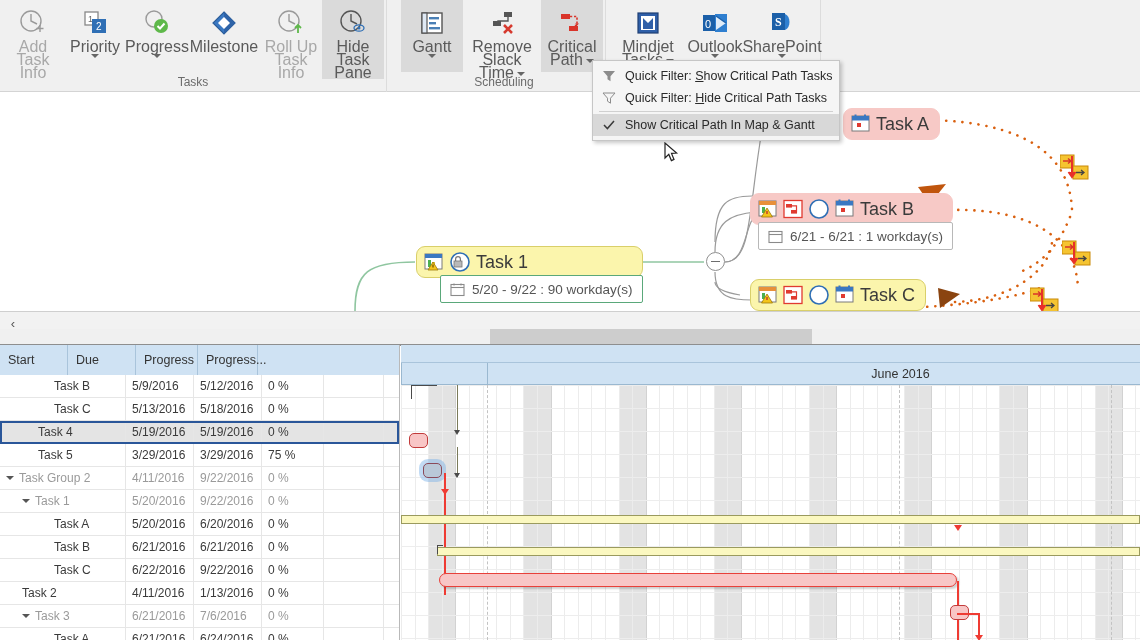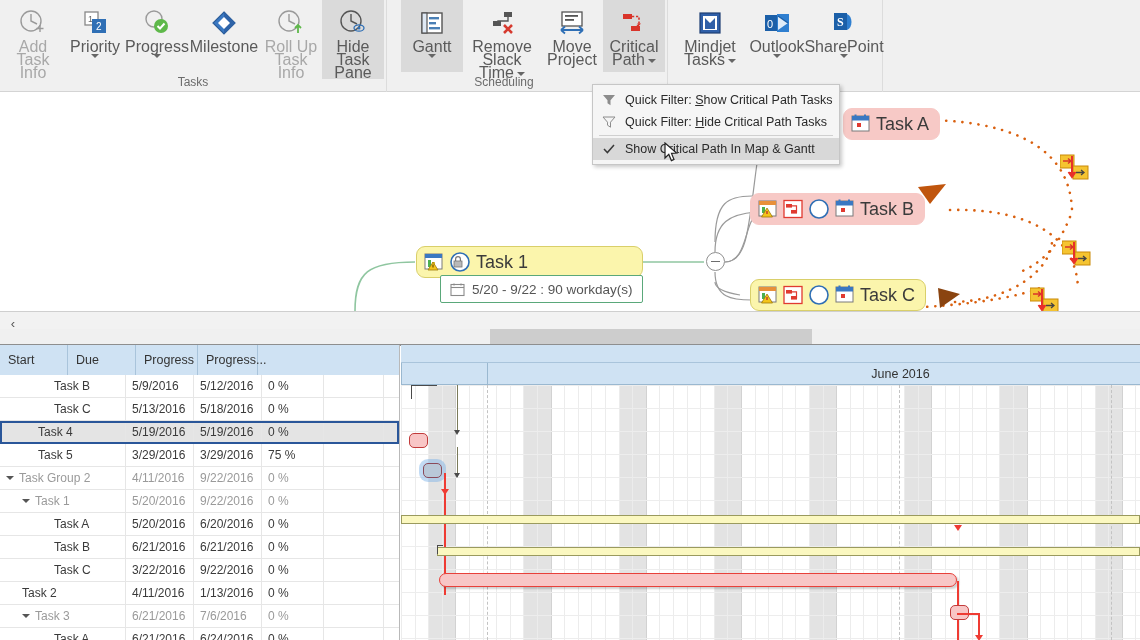--- a/index.html
+++ b/index.html
@@ -40,21 +40,21 @@
     color: #5a5a5a; padding: 0 2px;
   }
   .rib-btn.dim .tx { color: #a8a8a8; }
   .caret { display: block; margin: 1px auto 0; width: 0; height: 0;
     border-left: 4px solid transparent; border-right: 4px solid transparent;
     border-top: 4px solid #666; }
   .caret.inline { display: inline-block; vertical-align: middle; margin-left: 3px; }
 
   
   .menu {
-    position: absolute; left: 592px; top: 84px; width: 248px;
+    position: absolute; left: 592px; top: 60px; width: 248px;
     background: #f5f5f5; border: 1px solid #c6c6c6;
     box-shadow: 2px 2px 4px rgba(0,0,0,.22); z-index: 60;
   }
   .menu-item { display: flex; align-items: center; height: 22px; font-size: 12.5px; color: #2a2a2a; }
   .menu-item.hl { background: #d8d8d8; }
   .menu-ic { width: 32px; display: flex; align-items: center; justify-content: center; }
   .menu-sep { height: 1px; background: #d0d0d0; margin: 2px 6px; }
   .menu-tx u { text-decoration: underline; }
 
   
@@ -256,32 +256,20 @@
                   <rect x="17" y="4" width="8" height="5" fill="#555"></rect>
                   <path d="M21 9 v4 h-10 v4" fill="none" stroke="#555" stroke-width="1.4"></path>
                   <rect x="6" y="13" width="8" height="5" fill="#555"></rect>
                   <path d="M17 17 l8 8 M25 17 l-8 8" stroke="#d63a2f" stroke-width="2.6"></path>
                 </svg>
             </span>
             <span class="tx">Remove</span>
             <span class="tx"><span>Slack Time</span><span class="caret inline"></span></span>
           </div>
 
-          <div class="rib-btn">
-            <span class="ic">
-              <svg width="30" height="30" viewBox="0 0 30 30">
-                  <rect x="5" y="4" width="20" height="14" fill="#fff" stroke="#555" stroke-width="1.3"></rect>
-                  <rect x="8" y="7" width="13" height="1.8" fill="#555"></rect>
-                  <rect x="8" y="11" width="9" height="1.8" fill="#555"></rect>
-                  <path d="M4 22 h22 M4 22 l4-3.5 M4 22 l4 3.5 M26 22 l-4-3.5 M26 22 l-4 3.5" stroke="#2f6fb5" stroke-width="1.8" fill="none"></path>
-                </svg>
-            </span>
-            <span class="tx">Move</span>
-            <span class="tx">Project</span>
-          </div>
 
           <div class="rib-btn active">
             <span class="ic">
               <svg width="30" height="30" viewBox="0 0 30 30">
                   <rect x="4" y="6" width="9" height="5" fill="#d9342a"></rect>
                   <path d="M13 8.5 h7 v9 h-4" stroke="#d9342a" stroke-width="1.6" fill="none" stroke-dasharray="2.2 1.8"></path>
                   <rect x="12" y="18" width="9" height="5" fill="#d9342a"></rect>
                   <path d="M20 13 l0 4 M18 15.5 l2 2.2 l2-2.2" fill="#d9342a"></path>
                 </svg>
             </span>
@@ -498,20 +486,29 @@
           <svg width="20" height="20" viewBox="0 0 20 20">
               <rect x="1" y="2" width="17" height="15" fill="#fff" stroke="#7a7a7a" stroke-width="1"></rect>
               <rect x="1" y="2" width="17" height="4.5" fill="#3a78c2"></rect>
               <rect x="3.5" y="0.5" width="2" height="3" fill="#3a78c2"></rect>
               <rect x="13" y="0.5" width="2" height="3" fill="#3a78c2"></rect>
               <rect x="6" y="9" width="4" height="4" fill="#e03a30"></rect>
             </svg>
         </span>
         <span class="node-title">Task B</span>
       </div>
+      <div class="node-sub plain" style="margin-left:8px;">
+        <span>
+          <svg width="15" height="15" viewBox="0 0 15 15">
+              <rect x="1" y="2.5" width="13" height="11" fill="#fff" stroke="#8a8a8a" stroke-width="1.1"></rect>
+              <path d="M1 5.5 h13" stroke="#8a8a8a" stroke-width="1.1"></path>
+            </svg>
+        </span>
+        <span>6/21 - 6/21 : 1 workday(s)</span>
+      </div>
     </div>
 
     <div class="node" style="left:750px;top:187px;">
       <div class="node-top yellow">
         <span>
           <svg width="20" height="20" viewBox="0 0 20 20">
               <rect x="1" y="2" width="17" height="15" fill="#fff" stroke="#7a7a7a" stroke-width="1"></rect>
               <rect x="1" y="2" width="17" height="4" fill="#e8903a"></rect>
               <rect x="4" y="8" width="3" height="6" fill="#4caf50"></rect>
               <path d="M9 9 l5.5 9 h-11 z" fill="#f3c41b" stroke="#a07a06" stroke-width=".8"></path>
@@ -641,21 +638,21 @@
           <div class="gc c1">6/21/2016</div>
           <div class="gc c2">6/21/2016</div>
           <div class="gc c3">0 %</div>
           <div class="gc c4"></div>
         </div>
         <div class="grow">
           <div class="gc c0">
             <span style="display: inline-block; width: 48px;"></span>
             <span>Task C</span>
           </div>
-          <div class="gc c1">3/22/2016</div>
+          <div class="gc c1">6/22/2016</div>
           <div class="gc c2">9/22/2016</div>
           <div class="gc c3">0 %</div>
           <div class="gc c4"></div>
         </div>
         <div class="grow">
           <div class="gc c0">
             <span style="display: inline-block; width: 16px;"></span>
             <span>Task 2</span>
           </div>
           <div class="gc c1">4/11/2016</div>

